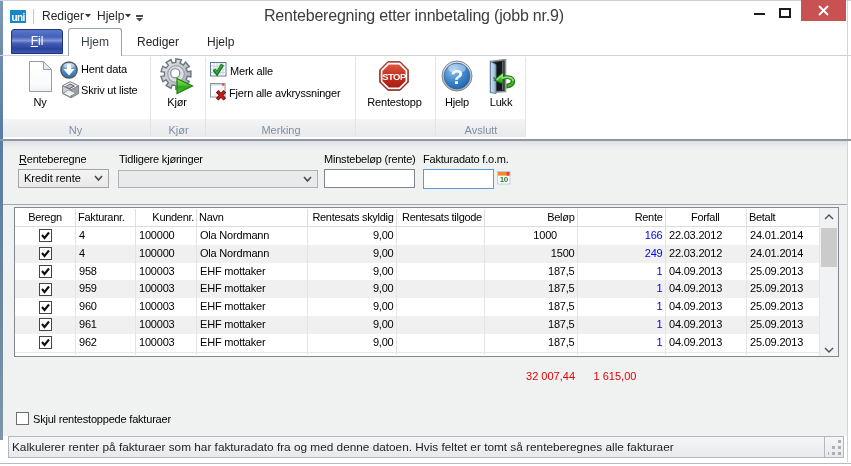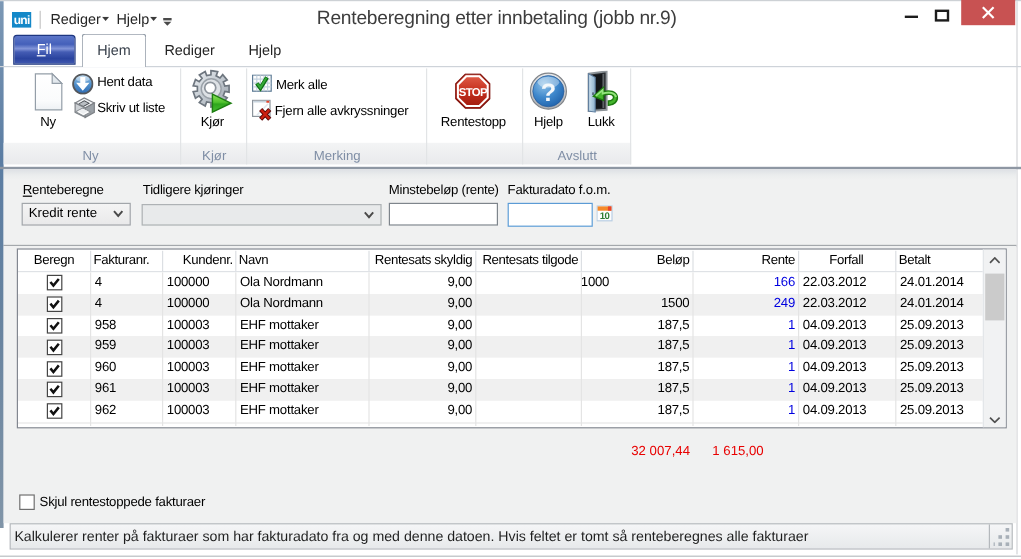--- a/index.html
+++ b/index.html
@@ -235,21 +235,21 @@
 <div class="abs" style="left:0;top:19.0px;width:804px;height:17.8px;background:#ffffff"></div>
 <div class="cb" style="left:23.5px;top:21.4px">
         <svg width="11" height="11" style="position:absolute;left:0;top:0">
           <path d="M2,5 L4.5,8 L9,2.5" fill="none" stroke="#111" stroke-width="2.1"></path>
         </svg>
       </div>
 <div class="cell" style="left:64px;top:19.0px;width:54px;text-align:left;color:#000">4</div>
 <div class="cell" style="left:124px;top:19.0px;width:55px;text-align:left;color:#000">100000</div>
 <div class="cell" style="left:185px;top:19.0px;width:104.5px;text-align:left;color:#000">Ola Nordmann</div>
 <div class="cell" style="left:291.5px;top:19.0px;width:87px;text-align:right;color:#000">9,00</div>
-<div class="cell" style="left:469px;top:19.0px;width:73px;text-align:left;color:#000">1000</div>
+<div class="cell" style="left:469px;top:19.0px;width:73px;text-align:right;color:#000">1000</div>
 <div class="cell" style="left:562px;top:19.0px;width:85.5px;text-align:right;color:#0000e0">166</div>
 <div class="cell" style="left:654px;top:19.0px;width:75px;text-align:left;color:#000">22.03.2012</div>
 <div class="cell" style="left:735px;top:19.0px;width:67px;text-align:left;color:#000">24.01.2014</div>
 <div class="abs" style="left:0;top:36.8px;width:804px;height:1px;background:#e7e7e7"></div>
 <div class="abs" style="left:0;top:36.8px;width:804px;height:17.8px;background:#f0f0f0"></div>
 <div class="cb" style="left:23.5px;top:39.2px">
         <svg width="11" height="11" style="position:absolute;left:0;top:0">
           <path d="M2,5 L4.5,8 L9,2.5" fill="none" stroke="#111" stroke-width="2.1"></path>
         </svg>
       </div>

